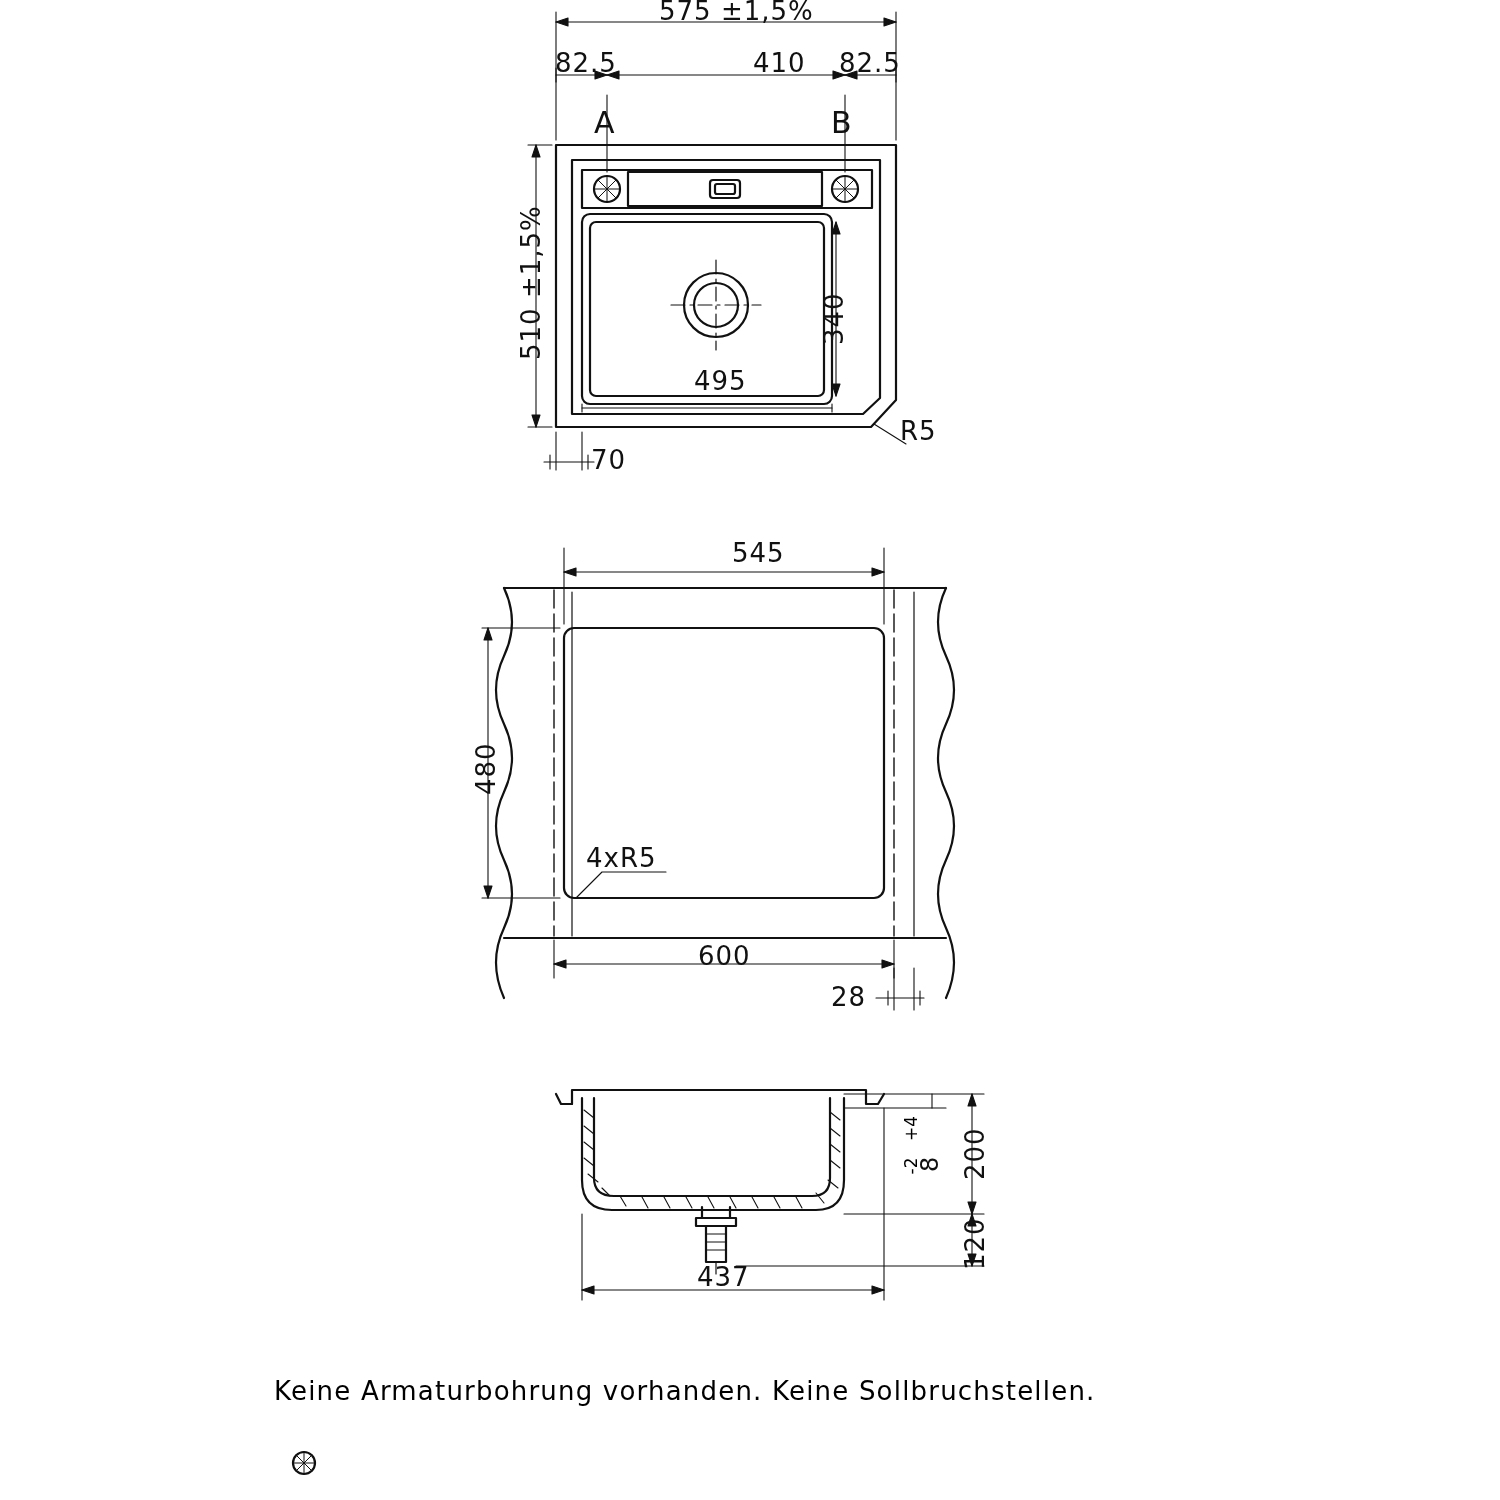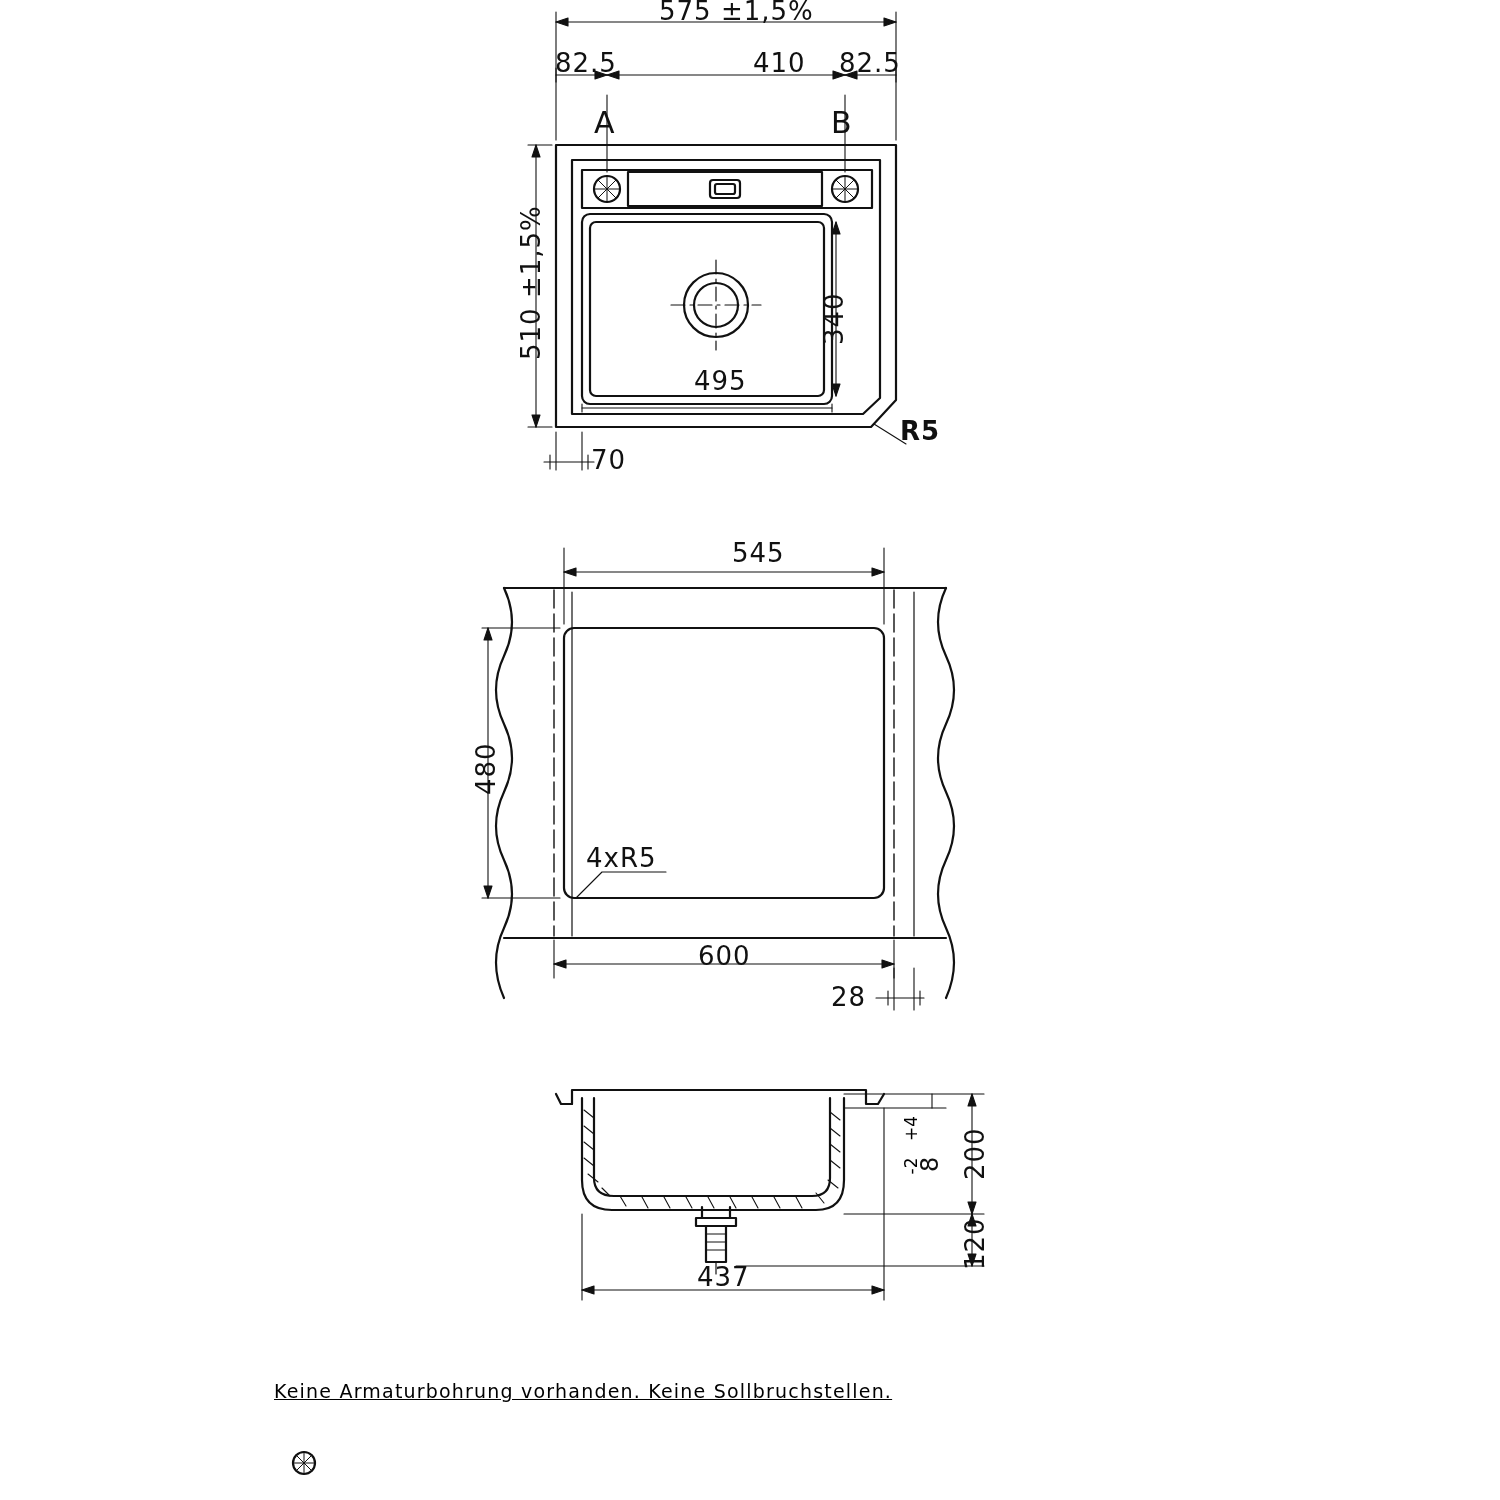--- a/index.html
+++ b/index.html
@@ -1,21 +1,21 @@
 <!DOCTYPE html>
 <html><head>
 <meta charset="utf-8">
 <style>
   html,body{margin:0;padding:0;background:#fff;}
   body{width:1500px;height:1500px;position:relative;font-family:"DejaVu Sans",sans-serif;color:#000;overflow:hidden;}
   .stage{position:absolute;left:16px;top:0;width:1500px;height:1240px;}
   svg{display:block;}
   .lbl{position:absolute;font-family:"DejaVu Sans",sans-serif;font-size:26px;color:#111;white-space:nowrap;letter-spacing:1px;}
   .rot{transform-origin:0 0;}
-  .note{position:absolute;font-size:19px;line-height:46px;letter-spacing:1.2px;white-space:nowrap;text-decoration:underline;}
+  .note{position:absolute;font-size:26px;line-height:46px;letter-spacing:1.2px;white-space:nowrap;}
   .frac{position:absolute;font-size:17px;line-height:16px;text-align:center;}
 </style>
 </head>
 <body>
 
 <div class="stage">
 
   <svg width="1500" height="1500" viewBox="0 0 1500 1500">
     <g fill="none" stroke="#111" stroke-width="2.2" stroke-linecap="round" stroke-linejoin="round">
 
@@ -209,21 +209,21 @@
   <div class="lbl" style="left:643px;top:-4px;">575 ±1,5%</div>
   <div class="lbl" style="left:539px;top:48px;">82.5</div>
   <div class="lbl" style="left:689px;top:48px;margin-left:48px;">410</div>
   <div class="lbl" style="left:823px;top:48px;">82.5</div>
   <div class="lbl" style="left:578px;top:105px;font-size:30px;">A</div>
   <div class="lbl" style="left:815px;top:105px;font-size:30px;">B</div>
   <div class="lbl rot" style="left:500px;top:360px;transform:rotate(-90deg);">510 ±1,5%</div>
   <div class="lbl rot" style="left:803px;top:345px;transform:rotate(-90deg);">340</div>
   <div class="lbl" style="left:678px;top:366px;">495</div>
   <div class="lbl" style="left:575px;top:445px;">70</div>
-  <div class="lbl" style="left:884px;top:416px;font-weight:bold;">R5</div>
+  <div class="lbl" style="left:884px;top:416px;">R5</div>
 
   <div class="lbl" style="left:681px;top:538px;margin-left:35px;">545</div>
   <div class="lbl rot" style="left:455px;top:795px;transform:rotate(-90deg);">480</div>
   <div class="lbl" style="left:682px;top:941px;">600</div>
   <div class="lbl" style="left:815px;top:982px;">28</div>
   <div class="lbl" style="left:570px;top:843px;">4xR5</div>
 
   <div class="lbl rot" style="left:900px;top:1172px;transform:rotate(-90deg);font-size:24px;">8</div>
   <div class="frac" style="left:884px;top:1122px;width:22px;transform:rotate(-90deg);transform-origin:50% 50%;">+4</div>
   <div class="frac" style="left:884px;top:1158px;width:22px;transform:rotate(-90deg);transform-origin:50% 50%;">-2</div>

